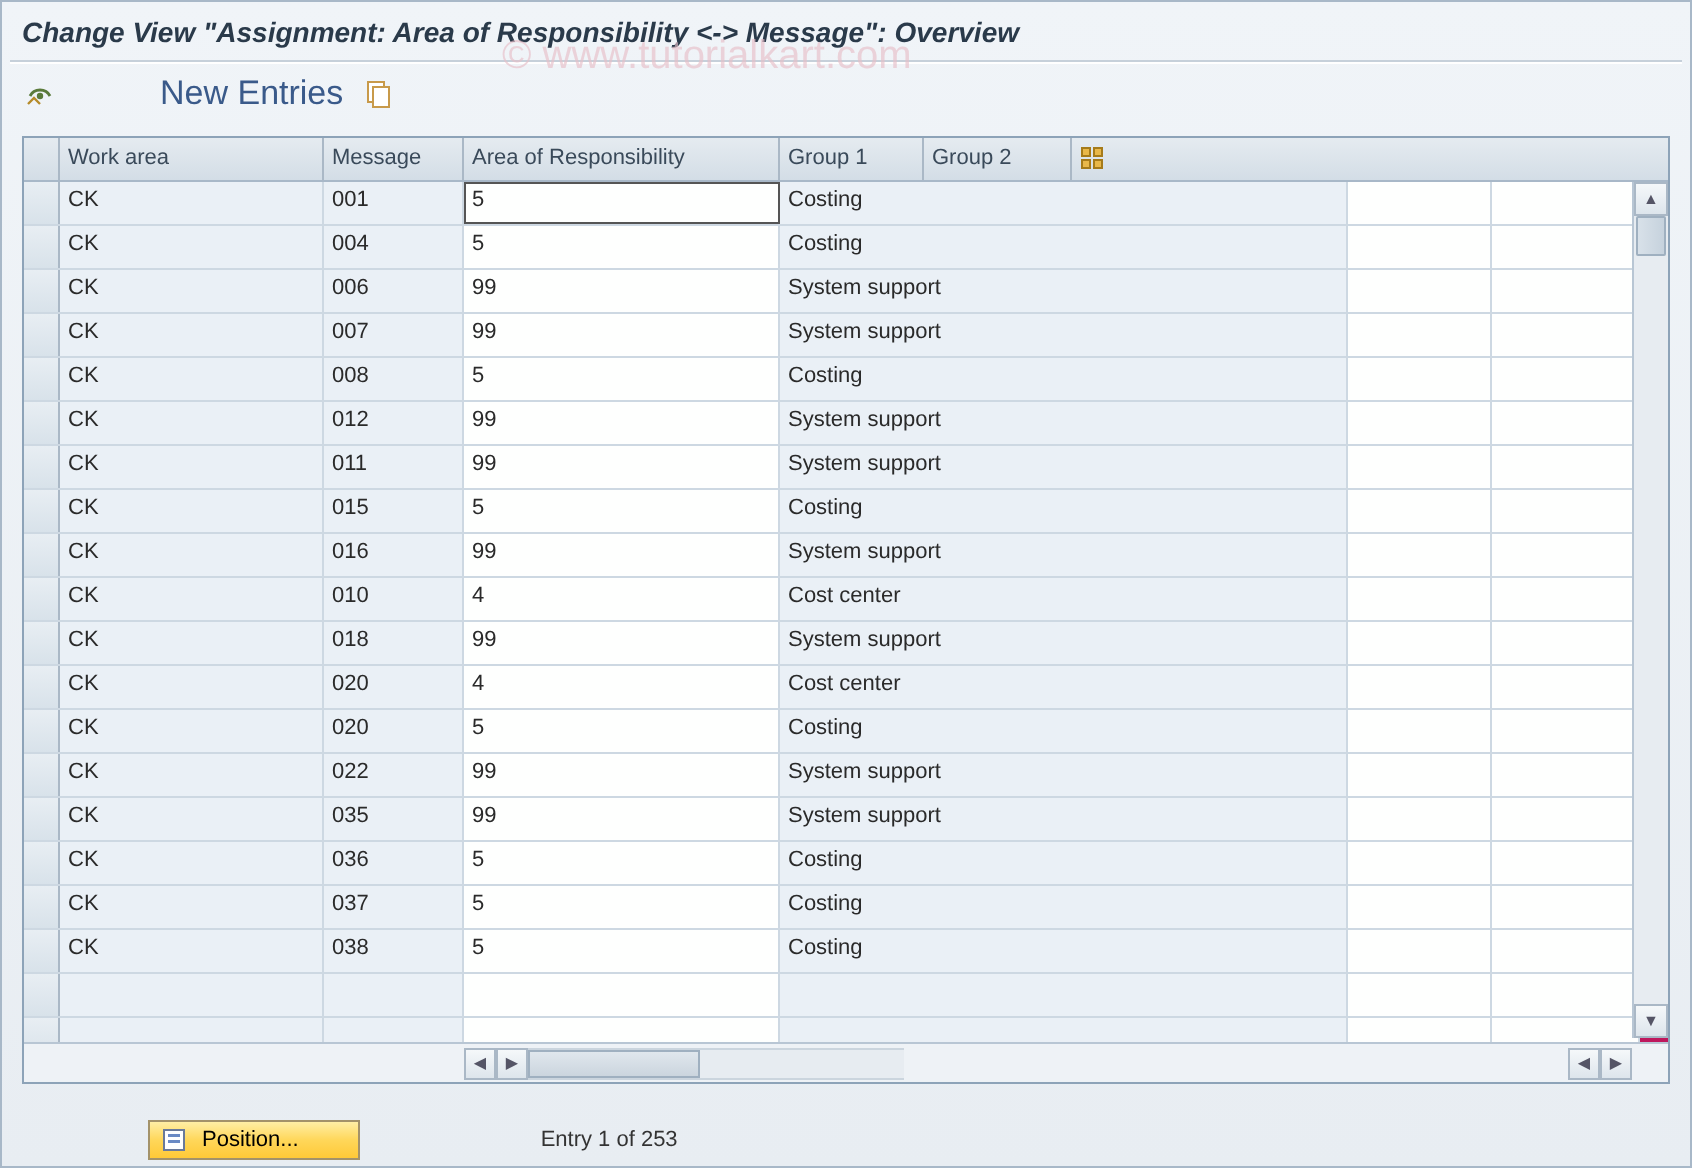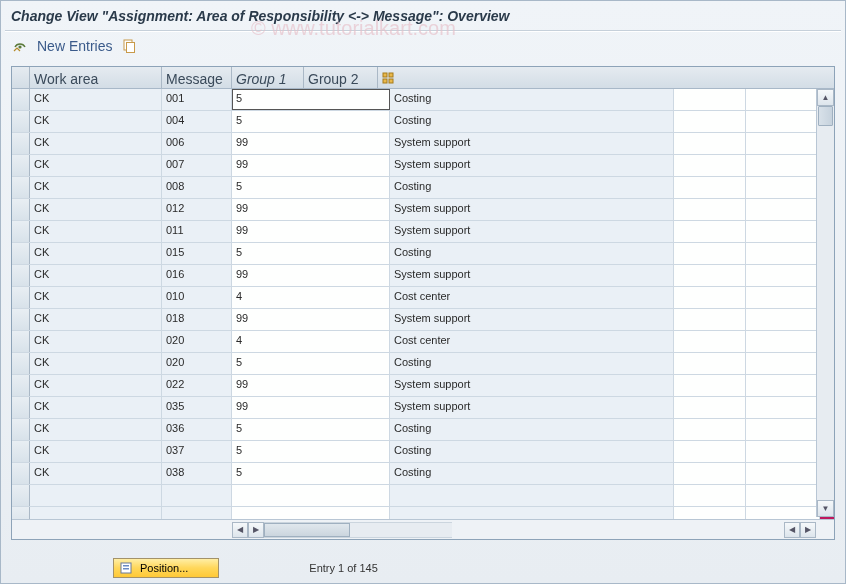--- a/index.html
+++ b/index.html
@@ -46,21 +46,22 @@
       width: 18px;
       height: 18px;
       display: inline-flex;
       align-items: center;
       justify-content: center;
       cursor: pointer;
     }
     .toolbar .new-entries {
       color: #3a5a8a;
       cursor: pointer;
-      font-size: 14px;
+      font-size: 17px;
+      margin-left: 43px;
     }
     .table-area {
       margin: 6px 10px 0 10px;
       border: 1px solid #8da3b8;
       background: #eef2f6;
       height: 474px;
       position: relative;
       display: flex;
       flex-direction: column;
     }
@@ -68,30 +69,30 @@
       display: flex;
       background: linear-gradient(to bottom, #e5ebf0, #d3dde6);
       border-bottom: 1px solid #a8b8c8;
       height: 22px;
       flex-shrink: 0;
     }
     .th {
       border-right: 1px solid #aab8c6;
       padding: 4px 4px;
       color: #3a4a5a;
-      font-size: 14px;
+      font-size: 11px;
       white-space: nowrap;
       overflow: hidden;
     }
     .th-mark { width: 18px; background: linear-gradient(to bottom, #e5ebf0, #d3dde6);}
     .th-work { width: 132px; }
     .th-msg { width: 70px; }
     .th-area { width: 158px; }
     .th-name { width: 238px; }
-    .th-g1 { width: 72px; font-style: italic; }
+    .th-g1 { width: 72px; }
     .th-g2 { width: 74px; }
     .th-config { width: 18px; text-align: center; border-right: none;}
     .table-body {
       overflow: hidden;
       flex: 1;
       position: relative;
     }
     .table-row {
       display: flex;
       height: 22px;
@@ -182,21 +183,21 @@
     }
     .hthumb {
       position:absolute; left:0; top:0; bottom:0; width: 86px;
       background: linear-gradient(to bottom, #e0e7ed, #cbd5de);
       border:1px solid #9fb0c0;
     }
     .footer {
       display: flex;
       align-items: center;
       margin-top: 18px;
-      padding-left: 112px;
+      padding-left: 73px;
       gap: 90px;
     }
     .position-button {
       display: inline-flex;
       align-items: center;
       gap: 6px;
       background: linear-gradient(to bottom, #ffeea5, #ffd75a, #ffc937);
       border: 1px solid #a3926a;
       padding: 2px 30px 2px 6px;
       font-size: 11px;
@@ -229,20 +230,21 @@
       <rect x="5.5" y="4.5" width="8" height="10" fill="#fff" stroke="#c89a4a" stroke-width="1"></rect>
     </svg>
   </span>
 </div>
 
 <div class="table-area">
   <div class="table-header">
     <div class="th th-mark"></div>
     <div class="th th-work">Work area</div>
     <div class="th th-msg">Message</div>
+    <div class="th th-area">Area of Responsibility</div>
     <div class="th th-g1">Group 1</div>
     <div class="th th-g2">Group 2</div>
     <div class="th th-config">
       <svg width="12" height="12" viewBox="0 0 12 12">
         <rect x="1" y="1" width="4" height="4" fill="#e9b84a" stroke="#a67b1a"></rect>
         <rect x="7" y="1" width="4" height="4" fill="#e9b84a" stroke="#a67b1a"></rect>
         <rect x="1" y="7" width="4" height="4" fill="#e9b84a" stroke="#a67b1a"></rect>
         <rect x="7" y="7" width="4" height="4" fill="#e9b84a" stroke="#a67b1a"></rect>
       </svg>
     </div>
@@ -457,14 +459,14 @@
   <button class="position-button">
     <span class="icon">
       <svg width="14" height="14" viewBox="0 0 14 14">
         <rect x="1" y="2" width="10" height="10" fill="#fff" stroke="#6a7a9a"></rect>
         <rect x="3" y="4" width="6" height="1.5" fill="#6a8ac4"></rect>
         <rect x="3" y="7" width="6" height="1.5" fill="#6a8ac4"></rect>
       </svg>
     </span>
     <span>Position...</span>
   </button>
-  <span class="entry-text">Entry 1 of 145</span>
+  <span class="entry-text">Entry 1 of 253</span>
 </div>
 
 </body></html>

